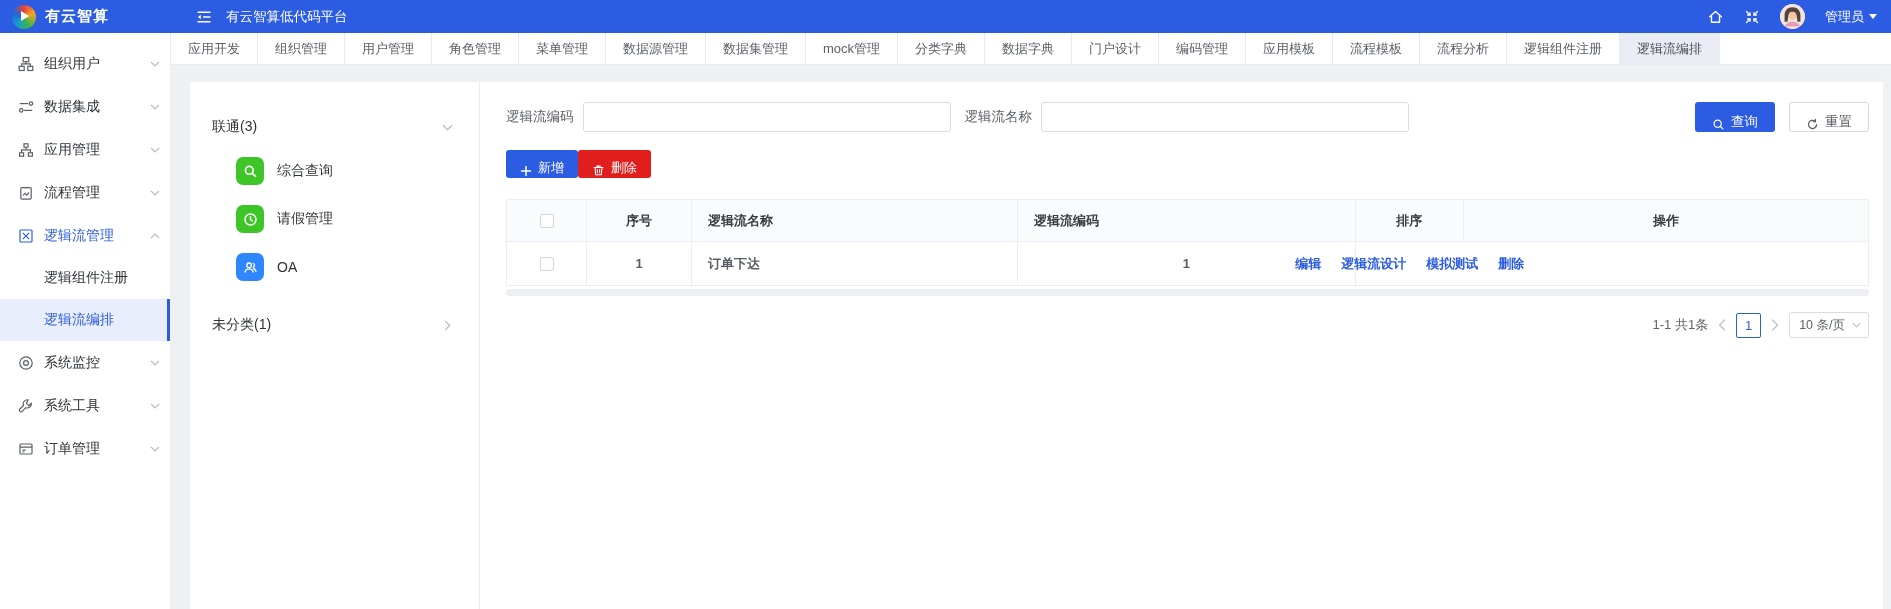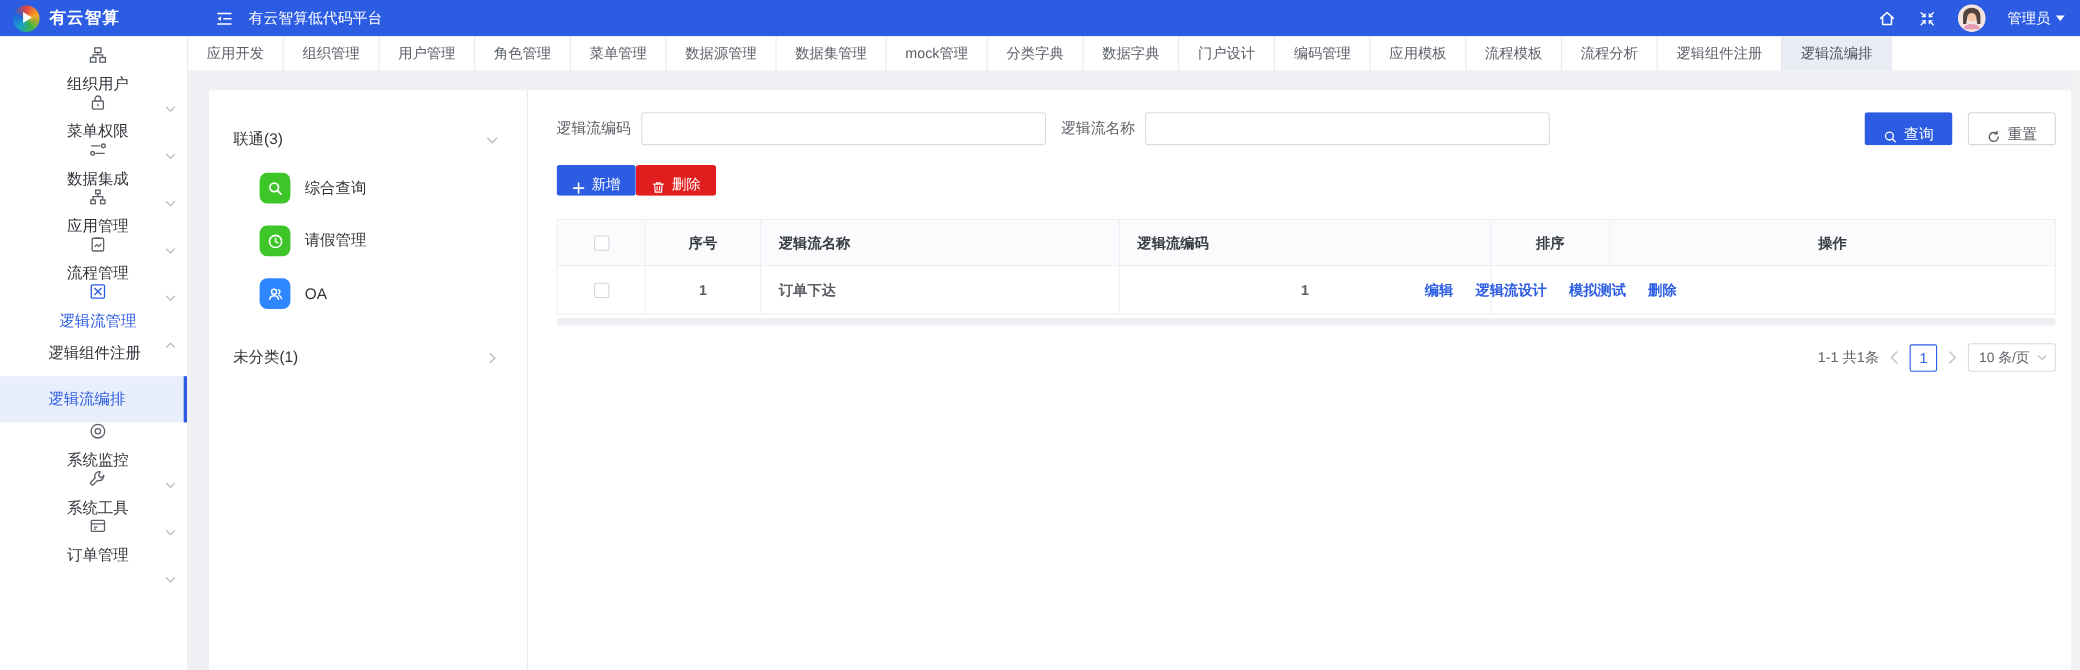--- a/index.html
+++ b/index.html
@@ -26,21 +26,21 @@
   .caret-down{width:0;height:0;border-left:4px solid transparent;border-right:4px solid transparent;border-top:5px solid #fff;}
 
   
   .tabbar{position:absolute;left:170px;top:33px;right:0;height:32px;background:#fff;border-bottom:1px solid var(--bd);display:flex;align-items:stretch;overflow:hidden;}
   .tab{display:flex;align-items:center;padding:0 17px;font-size:13px;color:#5c6068;border-right:1px solid var(--bd);cursor:pointer;white-space:nowrap;}
   .tab:first-child{border-left:1px solid var(--bd);}
   .tab.active{background:#e9ecf2;color:#4b505a;}
 
   
   .sidebar{position:absolute;left:0;top:33px;bottom:0;width:170px;background:#fff;padding-top:9px;}
-  .side-item{height:43px;display:flex;align-items:center;padding:0 10px 0 18px;gap:10px;font-size:14px;color:#2f3338;cursor:pointer;position:relative;flex-direction:column;}
+  .side-item{height:43px;display:flex;align-items:center;padding:0 10px 0 18px;gap:10px;font-size:14px;color:#2f3338;cursor:pointer;position:relative;}
   .side-item .chev{margin-left:auto;}
   .side-item.primary{color:var(--primary);}
   .sub-item{height:42px;display:flex;align-items:center;padding-left:44px;font-size:14px;color:#2f3338;cursor:pointer;position:relative;}
   .sub-item.active{background:#e8eefb;color:var(--primary);}
   .sub-item.active::after{content:"";position:absolute;right:0;top:0;bottom:0;width:3px;background:var(--primary);}
   .sicon{width:16px;height:16px;flex:none;display:flex;}
 
   
   .main-bg{position:absolute;left:170px;top:65px;right:0;bottom:0;background:var(--bg);}
   .panel{position:absolute;left:20px;top:17px;right:8px;bottom:0;background:#fff;display:flex;}
@@ -163,33 +163,20 @@
     <div class="side-item">
       <span class="sicon">
         <svg width="16" height="16" viewBox="0 0 16 16" fill="none" stroke="#5b6067" stroke-width="1.2">
           <rect x="5.2" y="1.5" width="5.6" height="4.2"></rect>
             <rect x="1.2" y="10.3" width="5" height="4.2"></rect>
             <rect x="9.8" y="10.3" width="5" height="4.2"></rect>
           <path d="M8 5.7v2.2M3.7 10.3V7.9h8.6v2.4"></path>
         </svg>
       </span>
       <span>组织用户</span>
-      <svg class="chev" width="10" height="6" viewBox="0 0 10 6" fill="none" stroke="#b9bdc4" stroke-width="1.2">
-          <path d="M1 1l4 4 4-4"></path>
-        </svg>
-    </div>
-    <div class="side-item">
-      <span class="sicon">
-        <svg width="16" height="16" viewBox="0 0 16 16" fill="none" stroke="#5b6067" stroke-width="1.2">
-          <rect x="3" y="6.8" width="10" height="7.4" rx="1"></rect>
-            <path d="M5.4 6.8V4.9a2.6 2.6 0 0 1 5.2 0v1.9"></path>
-            <path d="M8 9.4v2.2"></path>
-        </svg>
-      </span>
-      <span>菜单权限</span>
       <svg class="chev" width="10" height="6" viewBox="0 0 10 6" fill="none" stroke="#b9bdc4" stroke-width="1.2">
           <path d="M1 1l4 4 4-4"></path>
         </svg>
     </div>
     <div class="side-item">
       <span class="sicon">
         <svg width="16" height="16" viewBox="0 0 16 16" fill="none" stroke="#5b6067" stroke-width="1.2">
           <path d="M1.8 4.6h8.4"></path>
             <circle cx="13" cy="4.6" r="1.7"></circle>
             <path d="M5.6 11.4h8.6"></path>

